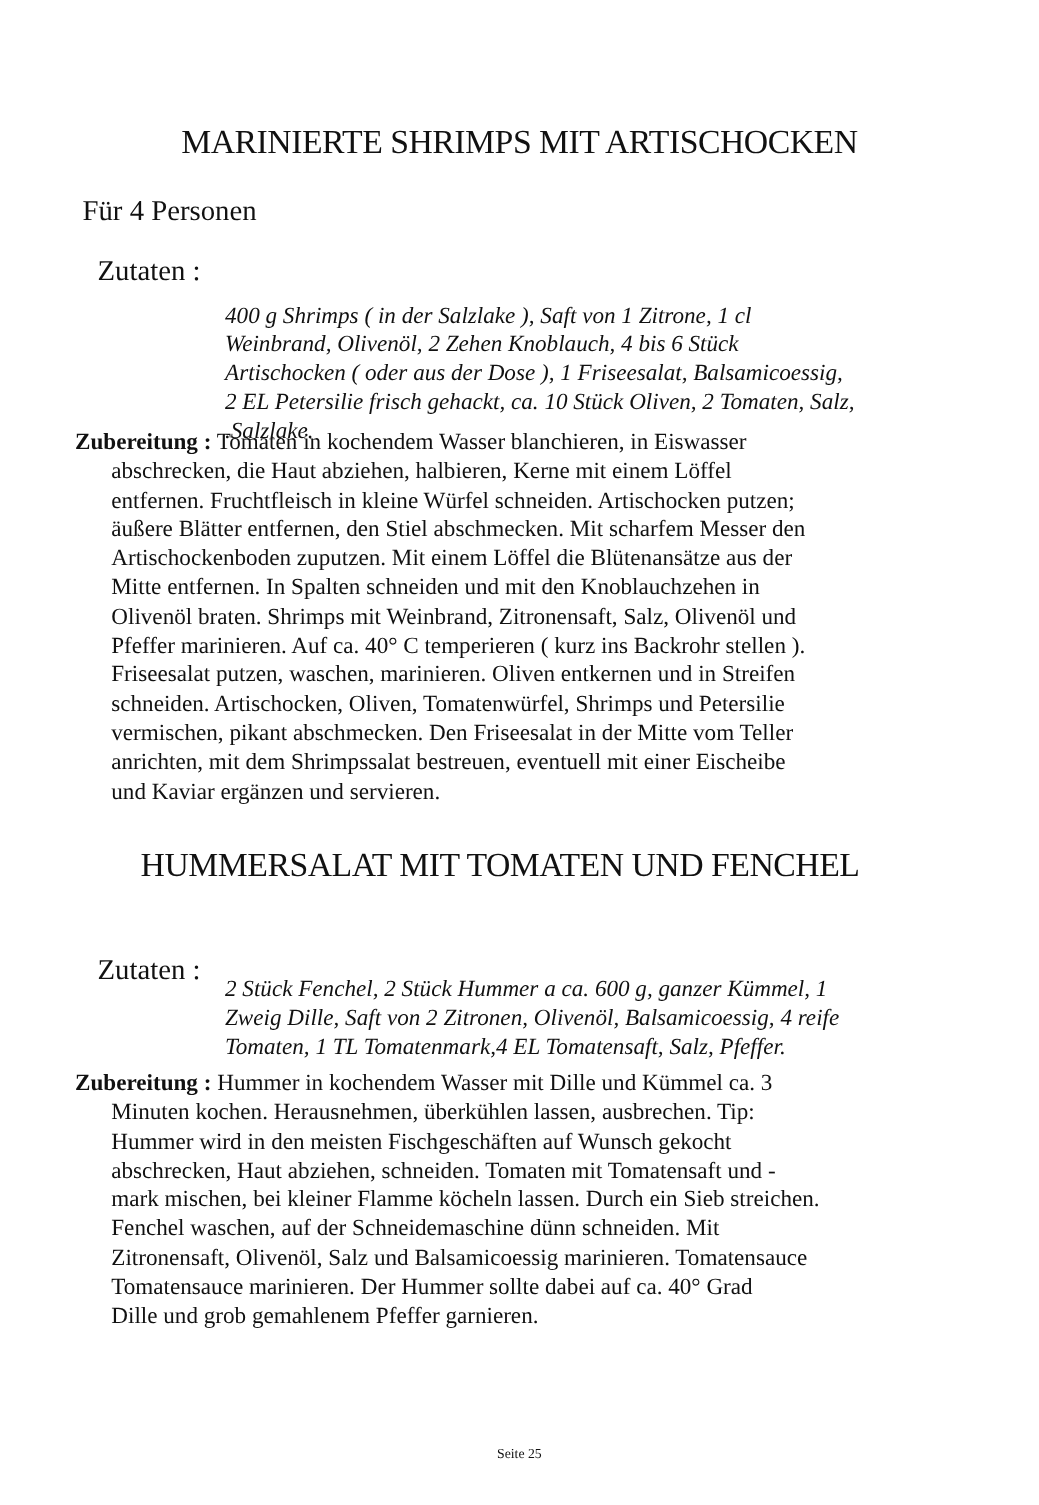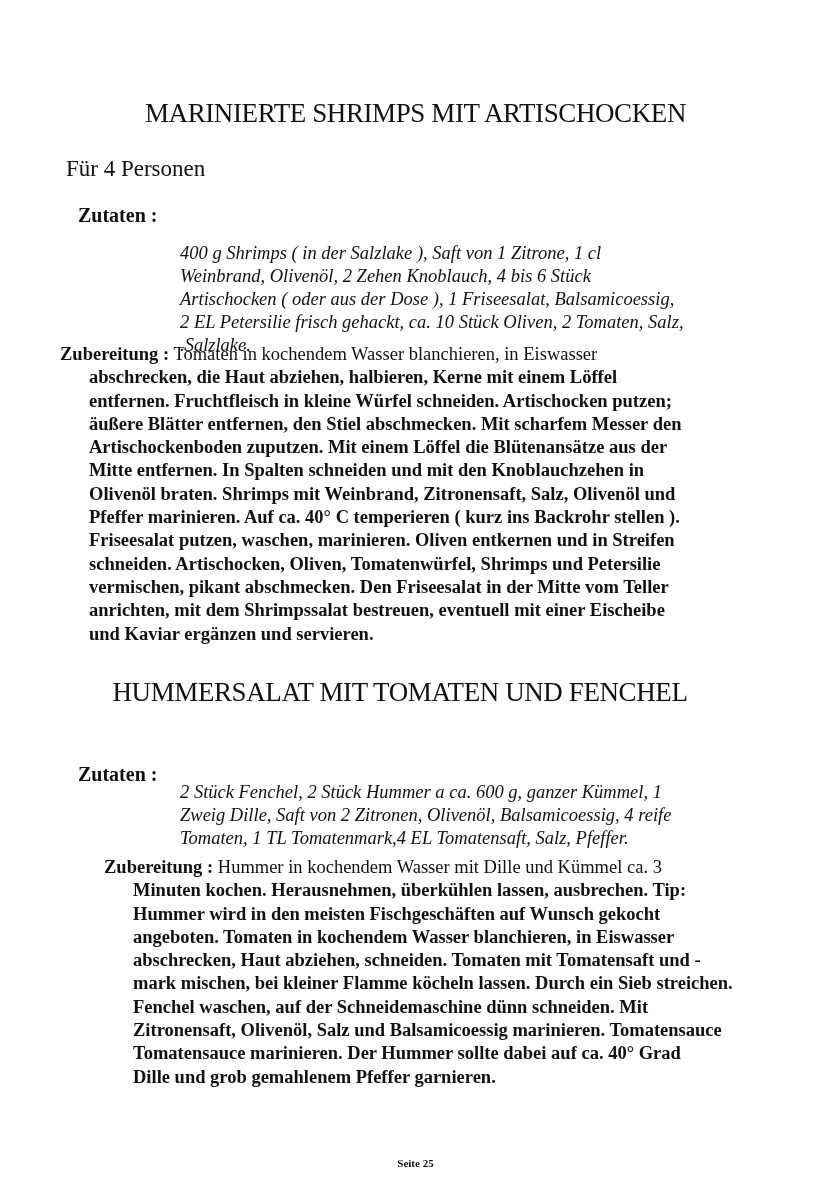--- a/index.html
+++ b/index.html
@@ -11,25 +11,25 @@
     position: absolute; left: 0; width: 831px; text-align: center;
     font-weight: normal; font-size: 27px; line-height: 30px; letter-spacing: -0.4px;
     margin: 0;
   }
   #title1 { top: 98px; }
   #title2 { top: 676px; left: 80px; width: 640px; line-height: 33px; }
   .serving { position: absolute; left: 66px; top: 156px; font-size: 23px; }
   .label { font-weight: bold; }
   .ingblock { position: absolute; left: 180px; font-style: italic; font-size: 18.5px; line-height: 23px; margin-top: 38px; }
   .ingblock div { white-space: nowrap; }
-  .lbl-ing { position: absolute; left: 78px; font-weight: bold; font-size: 20px; }
+  .lbl-ing { position: absolute; left: 78px; font-weight: normal; font-size: 23px; }
   .prep { position: absolute; left: 60px; font-size: 18.5px; line-height: 23.3px; }
   .prep div { white-space: nowrap; }
-  .prep div.ind { padding-left: 29px; font-weight: bold; }
-  .footer { position: absolute; top: 1157px; left: 0; width: 831px; text-align: center; font-size: 11px; font-weight: bold; }
+  .prep div.ind { padding-left: 29px; }
+  .footer { position: absolute; top: 1157px; left: 0; width: 831px; text-align: center; font-size: 11px; font-weight: normal; }
 </style>
 </head>
 <body>
 
 <h1 class="title" id="title1">MARINIERTE SHRIMPS MIT ARTISCHOCKEN</h1>
 <div class="serving">Für 4 Personen</div>
 
 <div class="lbl-ing" style="top:204px;">Zutaten :</div>
 <div class="ingblock" style="top:204px;">
   <div>400 g Shrimps ( in der Salzlake ), Saft von 1 Zitrone, 1 cl</div>
@@ -57,25 +57,24 @@
 
 <h1 class="title" id="title2">HUMMERSALAT MIT TOMATEN UND FENCHEL</h1>
 
 <div class="lbl-ing" style="top:763px;">Zutaten :</div>
 <div class="ingblock" style="top:743px;">
   <div>2 Stück Fenchel, 2 Stück Hummer a ca. 600 g, ganzer Kümmel, 1</div>
   <div>Zweig Dille, Saft von 2 Zitronen, Olivenöl, Balsamicoessig, 4 reife</div>
   <div>Tomaten, 1 TL Tomatenmark,4 EL Tomatensaft, Salz, Pfeffer.</div>
 </div>
 
-<div class="prep" style="top:856px;margin-left:44px;">
+<div class="prep" style="top:856px;">
   <div><span class="label">Zubereitung :</span> <span>Hummer in kochendem Wasser mit Dille und Kümmel ca. 3</span></div>
   <div class="ind">Minuten kochen. Herausnehmen, überkühlen lassen, ausbrechen. Tip:</div>
   <div class="ind">Hummer wird in den meisten Fischgeschäften auf Wunsch gekocht</div>
-  <div class="ind">angeboten. Tomaten in kochendem Wasser blanchieren, in Eiswasser</div>
   <div class="ind">abschrecken, Haut abziehen, schneiden. Tomaten mit Tomatensaft und -</div>
   <div class="ind">mark mischen, bei kleiner Flamme köcheln lassen. Durch ein Sieb streichen.</div>
   <div class="ind">Fenchel waschen, auf der Schneidemaschine dünn schneiden. Mit</div>
   <div class="ind">Zitronensaft, Olivenöl, Salz und Balsamicoessig marinieren. Tomatensauce</div>
   <div class="ind">Tomatensauce marinieren. Der Hummer sollte dabei auf ca. 40° Grad</div>
   <div class="ind">Dille und grob gemahlenem Pfeffer garnieren.</div>
 </div>
 
 <div class="footer">Seite 25</div>
 

